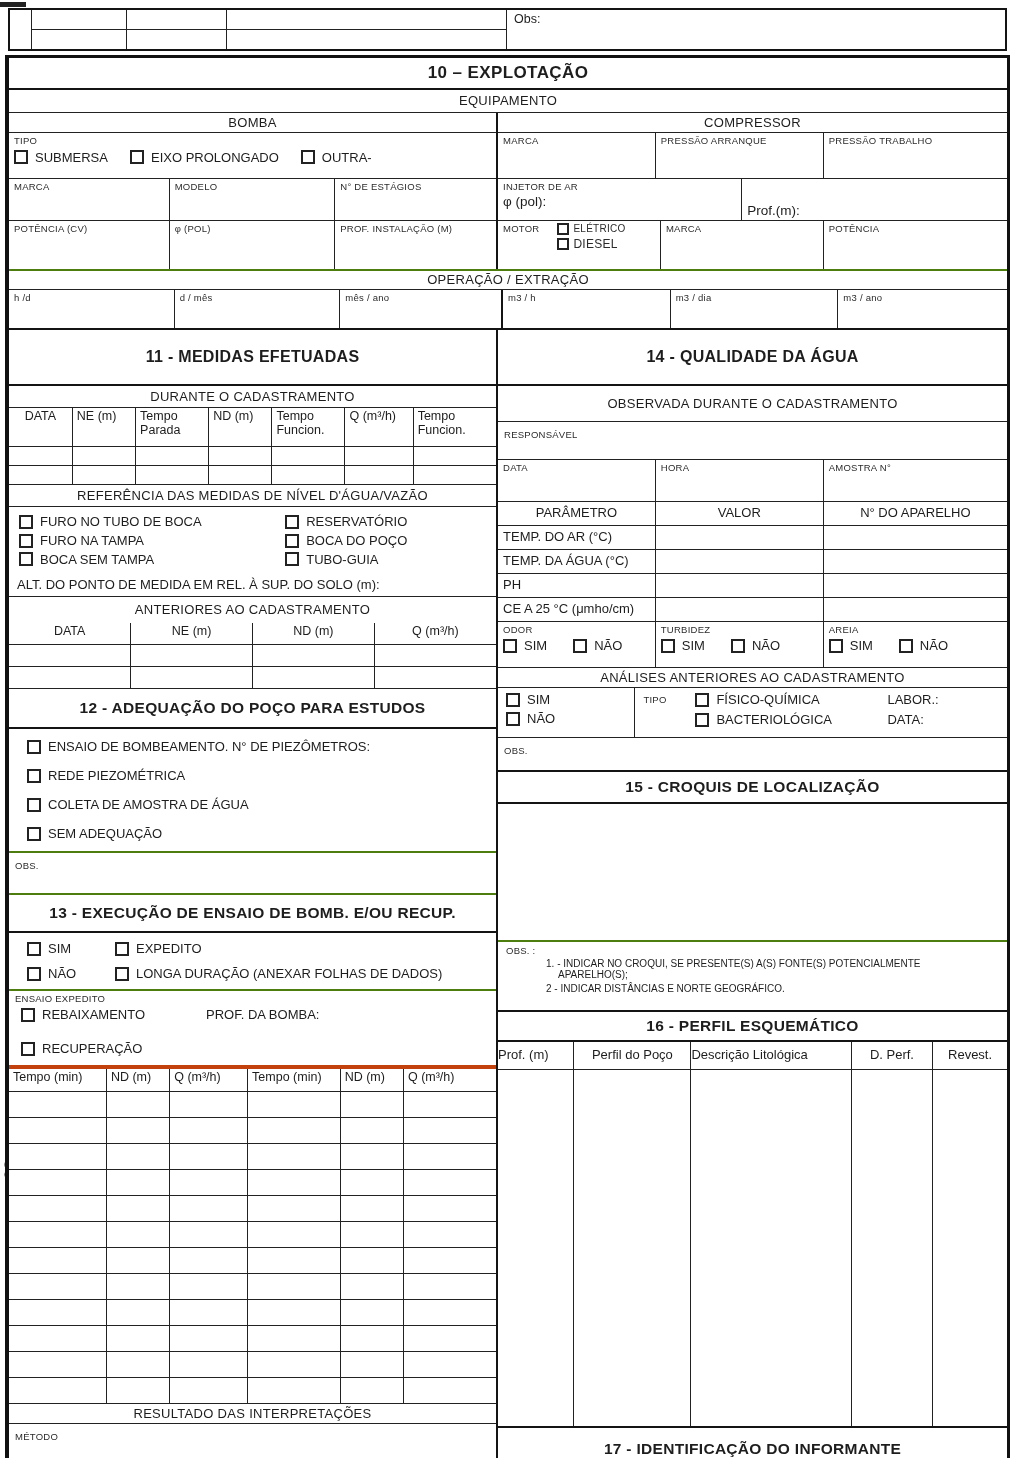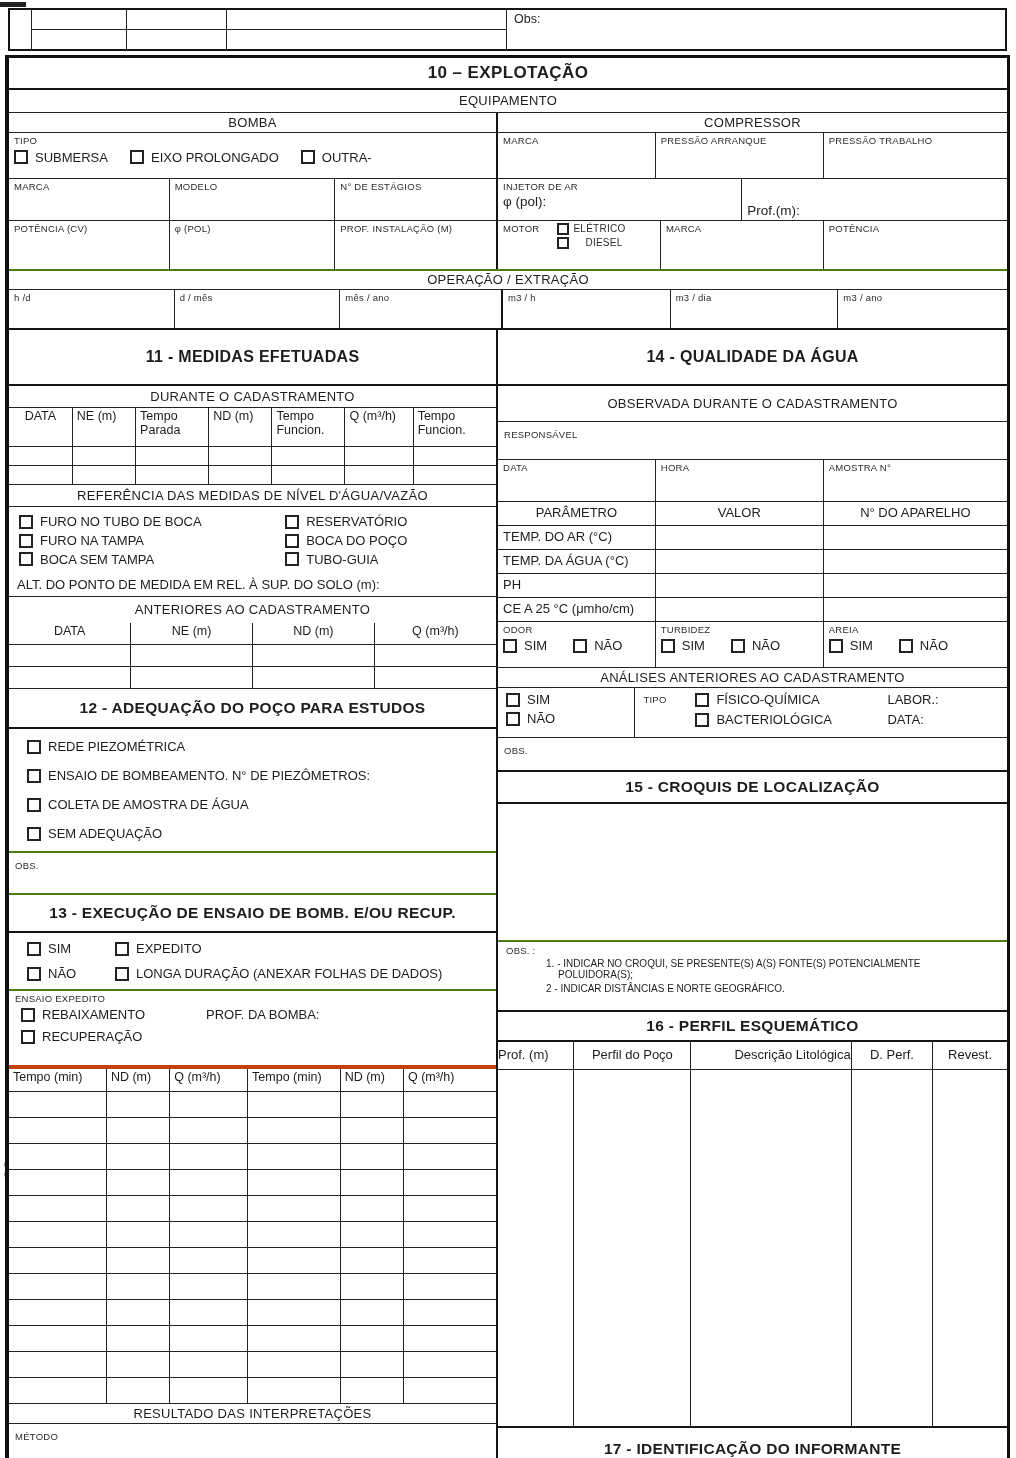--- a/index.html
+++ b/index.html
@@ -121,21 +121,21 @@
         </div>
       </div>
       <div class="r" style="height:48px">
         <div class="br pad sm r" style="width:32%">
           <span>MOTOR</span>
           <div class="col" style="margin-left:18px;gap:2px">
             <span class="cbrow" style="font-size:10px;gap:4px">
                 <span class="cbx" style="width:12px;height:12px"></span>
                 <span>ELÉTRICO</span>
               </span>
-            <span class="cbrow" style="font-size:10px;gap:16px">
+            <span class="cbrow" style="font-size:12px;gap:4px">
                 <span class="cbx" style="width:12px;height:12px"></span>
                 <span>DIESEL</span>
               </span>
           </div>
         </div>
         <div class="br pad sm" style="width:32%"><span>MARCA</span></div>
         <div class="pad sm" style="width:36%"><span>POTÊNCIA</span></div>
       </div>
     </div>
   </div>
@@ -283,25 +283,25 @@
       </tbody>
         </table>
 
       <div class="secH bb2" style="height:40px">
           <span>12 - ADEQUAÇÃO DO POÇO PARA ESTUDOS</span>
         </div>
 
       <div style="height:122px;padding:10px 8px 0 18px" class="col">
         <span class="cbrow" style="margin-bottom:14px">
             <span class="cbx"></span>
-            <span>REDE PIEZOMÉTRICA</span>
+            <span>ENSAIO DE BOMBEAMENTO. N° DE PIEZÔMETROS:</span>
           </span>
         <span class="cbrow" style="margin-bottom:14px">
             <span class="cbx"></span>
-            <span>ENSAIO DE BOMBEAMENTO. N° DE PIEZÔMETROS:</span>
+            <span>REDE PIEZOMÉTRICA</span>
           </span>
         <span class="cbrow" style="margin-bottom:14px">
             <span class="cbx"></span>
             <span>COLETA DE AMOSTRA DE ÁGUA</span>
           </span>
         <span class="cbrow">
             <span class="cbx"></span>
             <span>SEM ADEQUAÇÃO</span>
           </span>
       </div>
@@ -339,21 +339,21 @@
 
       <div class="bt2" style="height:76px;padding:2px 6px">
         <div class="sm">ENSAIO EXPEDITO</div>
         <div class="r" style="margin-top:3px">
           <span class="cbrow" style="width:185px;margin-left:6px">
               <span class="cbx"></span>
               <span>REBAIXAMENTO</span>
             </span>
           <span class="md"><span>PROF. DA BOMBA:</span></span>
         </div>
-        <div class="r" style="margin-top:7px">
+        <div class="r" style="margin-top:19px">
           <span class="cbrow" style="margin-left:6px">
               <span class="cbx"></span>
               <span>RECUPERAÇÃO</span>
             </span>
         </div>
       </div>
 
       <table class="tbl" style="border-top:4px solid #c2410c">
         <colgroup>
             <col style="width:20%">
@@ -605,32 +605,32 @@
 
       <div class="secH bb2" style="height:32px">
           <span>15 - CROQUIS DE LOCALIZAÇÃO</span>
         </div>
 
       <div style="height:136px"></div>
 
       <div class="bt2 bb2" style="height:72px;padding:3px 8px">
         <div class="sm">OBS. :</div>
         <div style="font-size:10px;margin:2px 0 0 40px">1. - INDICAR NO CROQUI, SE PRESENTE(S) A(S) FONTE(S) POTENCIALMENTE</div>
-        <div style="font-size:10px;margin-left:52px">POLUIDORA(S);</div>
+        <div style="font-size:10px;margin-left:52px">APARELHO(S);</div>
         <div style="font-size:10px;margin:3px 0 0 40px">2 - INDICAR DISTÂNCIAS E NORTE GEOGRÁFICO.</div>
       </div>
 
       <div class="secH bb2" style="height:30px">
           <span>16 - PERFIL ESQUEMÁTICO</span>
         </div>
 
       <div class="r bb" style="height:28px;font-size:13px">
         <div class="br" style="width:15%;text-align:left;padding-top:5px">Prof. (m)</div>
         <div class="br" style="width:23%;text-align:center;padding-top:5px">Perfil do Poço</div>
-        <div class="br" style="width:31.5%;text-align:right;padding-top:5px">Descrição Litológica</div>
+        <div class="br" style="width:31.5%;text-align:left;padding-top:5px">Descrição Litológica</div>
         <div class="br" style="width:16%;text-align:center;padding-top:5px">D. Perf.</div>
         <div style="width:14.5%;text-align:center;padding-top:5px">Revest.</div>
       </div>
 
       <div class="r bb2" style="height:358px">
         <div class="br" style="width:15%"></div>
         <div class="br" style="width:23%"></div>
         <div class="br" style="width:31.5%"></div>
         <div class="br" style="width:16%"></div>
         <div style="width:14.5%"></div>

